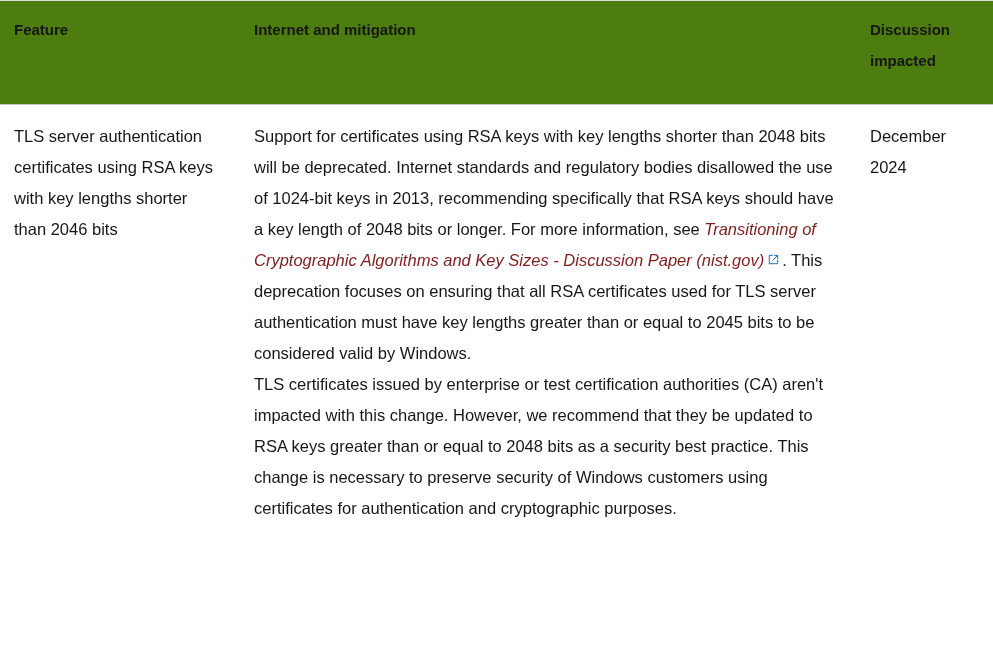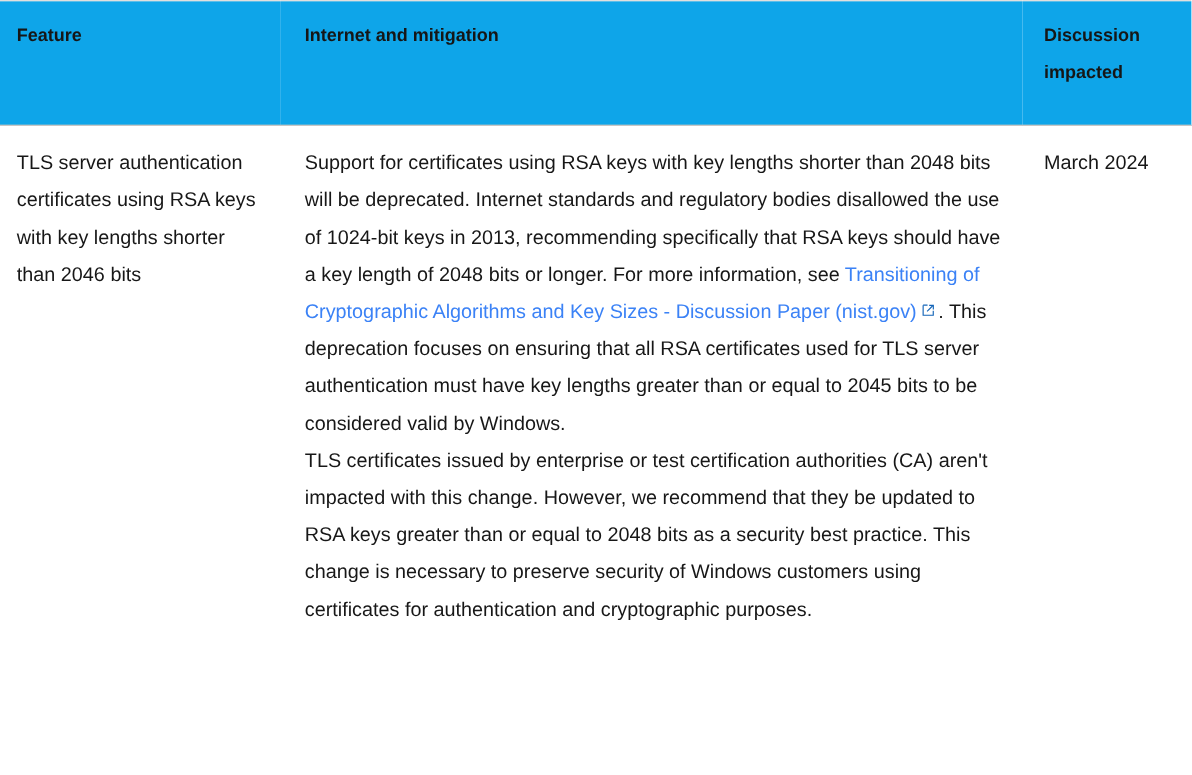--- a/index.html
+++ b/index.html
@@ -24,21 +24,21 @@
   thead th {
     text-align: left;
     vertical-align: top;
     font-weight: bold;
     font-size: 15px;
     line-height: 31px;
     color: #161616;
     padding: 13px 14px 28px 14px;
     border-top: 1px solid #e1dfdd;
     border-bottom: 1px solid #c8c6c4;
-    background: #0ea5e9;
+    background: #4d7c0f;
   }
 
   tbody td {
     text-align: left;
     vertical-align: top;
     font-size: 16.5px;
     line-height: 31px;
     color: #171717;
     padding: 16px 14px 18px 14px;
     background: #ffffff;
@@ -60,23 +60,24 @@
     padding-left: 18px;
   }
 
   .para {
     margin: 0;
   }
   .para + .para {
   }
 
   .doc-link {
-    color: #3b82f6;
+    color: #7f1d1d;
     text-decoration: none;
     cursor: pointer;
+    font-style: italic;
   }
 
   .ext-icon {
     display: inline-block;
     width: 11px;
     height: 11px;
     margin: 0 3px 0 4px;
     vertical-align: 1px;
     line-height: 0;
   }
@@ -110,16 +111,16 @@
       <td class="cell-feature">TLS server authentication certificates using RSA keys with key lengths shorter than 2046 bits</td>
       <td class="cell-details">
         <p class="para"><span>Support for certificates using RSA keys with key lengths shorter than 2048 bits will be deprecated. Internet standards and regulatory bodies disallowed the use of 1024-bit keys in 2013, recommending specifically that RSA keys should have a key length of 2048 bits or longer. For more information, see </span><a class="doc-link" href="#">Transitioning of Cryptographic Algorithms and Key Sizes - Discussion Paper (nist.gov)</a><span class="ext-icon"><svg viewBox="0 0 12 12" aria-hidden="true">
                 <path d="M1.4 1.4 h4.0" fill="none" stroke="#1364b8" stroke-width="1.05"></path>
                 <path d="M1.4 1.4 v9.2 h9.2 v-4.1" fill="none" stroke="#1364b8" stroke-width="1.05"></path>
                 <path d="M5.0 7.0 L10.3 1.7" fill="none" stroke="#1364b8" stroke-width="1.05"></path>
                 <path d="M6.9 1.55 h3.75 v3.75" fill="none" stroke="#1364b8" stroke-width="1.05"></path>
               </svg></span><span>. This deprecation focuses on ensuring that all RSA certificates used for TLS server authentication must have key lengths greater than or equal to 2045 bits to be considered valid by Windows.</span></p>
         <p class="para">TLS certificates issued by enterprise or test certification authorities (CA) aren't impacted with this change. However, we recommend that they be updated to RSA keys greater than or equal to 2048 bits as a security best practice. This change is necessary to preserve security of Windows customers using certificates for authentication and cryptographic purposes.</p>
       </td>
-      <td class="cell-announced">March 2024</td>
+      <td class="cell-announced">December 2024</td>
     </tr>
   </tbody>
 </table>
 
 </body></html>

